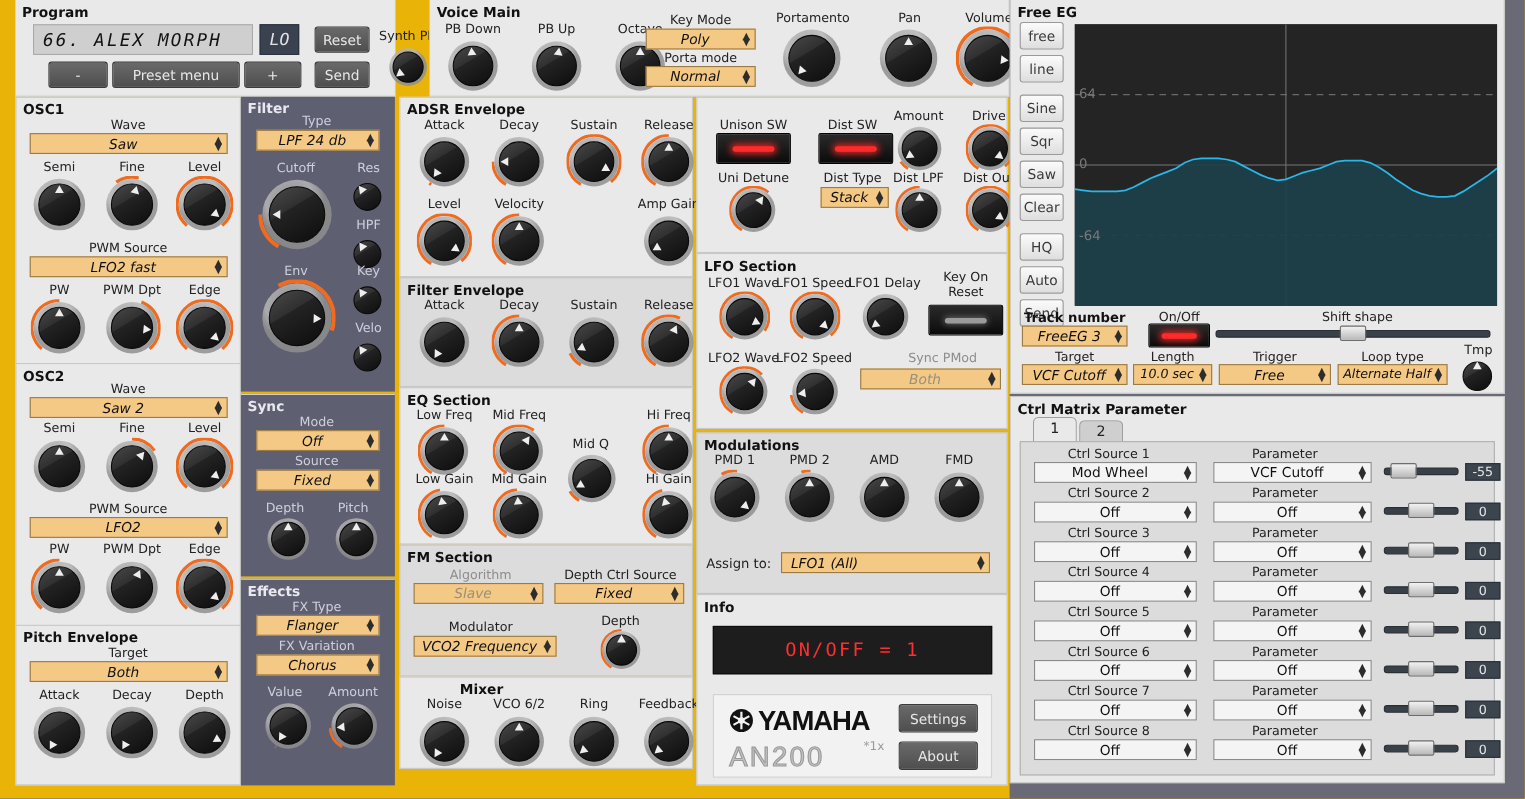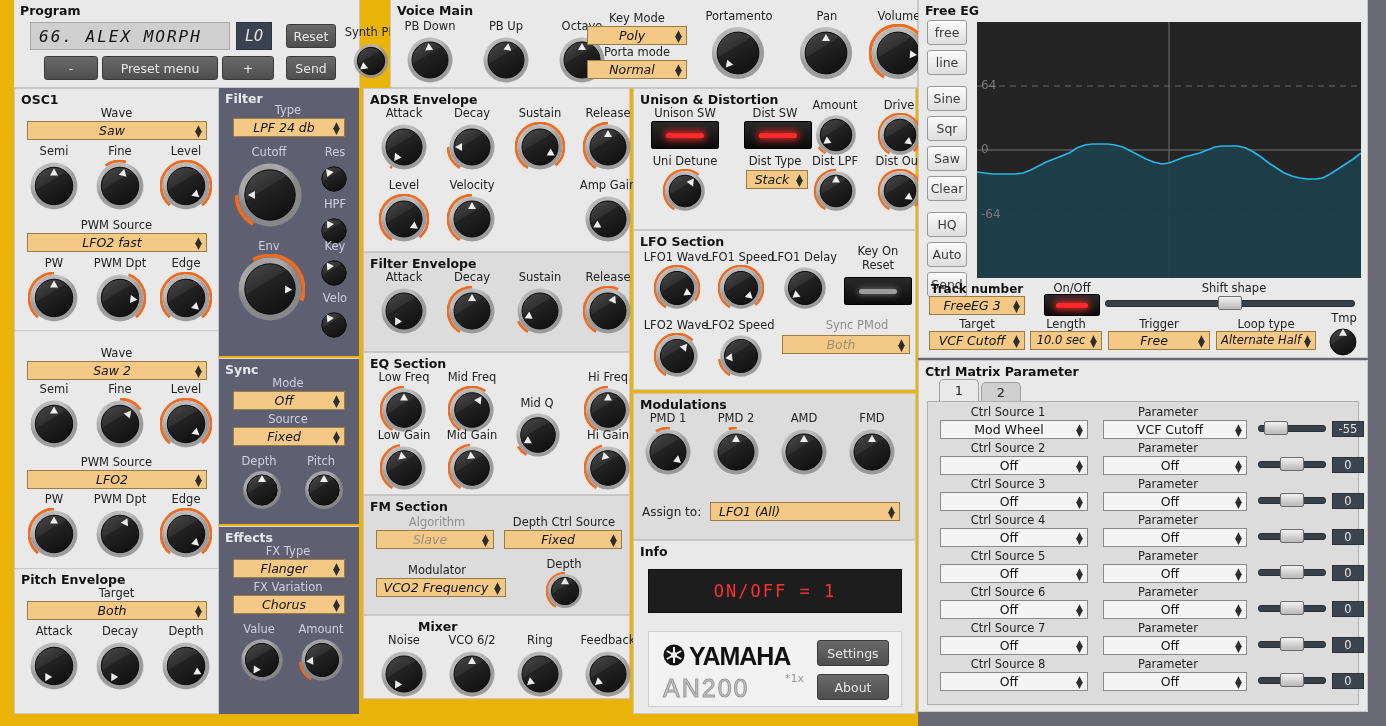--- a/index.html
+++ b/index.html
@@ -512,20 +512,21 @@
     <g transform="translate(36.01640321571451 35.018809964747234) rotate(132)">
                   <polygon points="0,-4 4,3 -4,3" fill="#eee"></polygon>
                 </g>
   </svg>
             </div>
           </div>
         </div>
     </div>
 
     <div class="panel-light" style="position:absolute;left:14px;top:330px;width:205px;height:240px;">
+      <div class="sect-title">OSC2</div>
       <div class="lbl" style="position:absolute;left:0;top:16px;width:203px;">Wave</div>
       <div class="dd" style="position:absolute;left:12px;top:30px;width:180px;">
         <span>Saw 2</span>
         <span class="arw">
             <i>▲</i>
             <i>▼</i>
           </span>
       </div>
       <div id="osc2-r1" style="position:absolute;left:10px;top:52px;display:flex;gap:8px;">
           <div style="width: 58px; text-align: center;">
@@ -1825,21 +1826,20 @@
     <g transform="translate(15.072064017178045 33.330527421537546) rotate(-130)">
                   <polygon points="0,-4 4,3 -4,3" fill="#eee"></polygon>
                 </g>
   </svg>
             </div>
           </div>
         </div>
     </div>
 
     <div class="panel-light" style="position:absolute;left:633px;top:88px;width:283px;height:142px;">
-      <div class="sect-title">Unison &amp; Distortion</div>
       <div class="lbl" style="position:absolute;left:6px;top:18px;width:90px;">Unison SW</div>
       <div class="led on" style="position:absolute;left:17px;top:32px;width:68px;height:28px;">
           <span class="bar"></span>
         </div>
       <div class="lbl" style="position:absolute;left:96px;top:18px;width:90px;">Dist SW</div>
       <div class="led on" style="position:absolute;left:110px;top:32px;width:68px;height:28px;">
           <span class="bar"></span>
         </div>
       <div class="lbl" style="position:absolute;left:158px;top:10px;width:86px;">Amount</div>
       <div style="position:absolute;left:180px;top:24px;">

